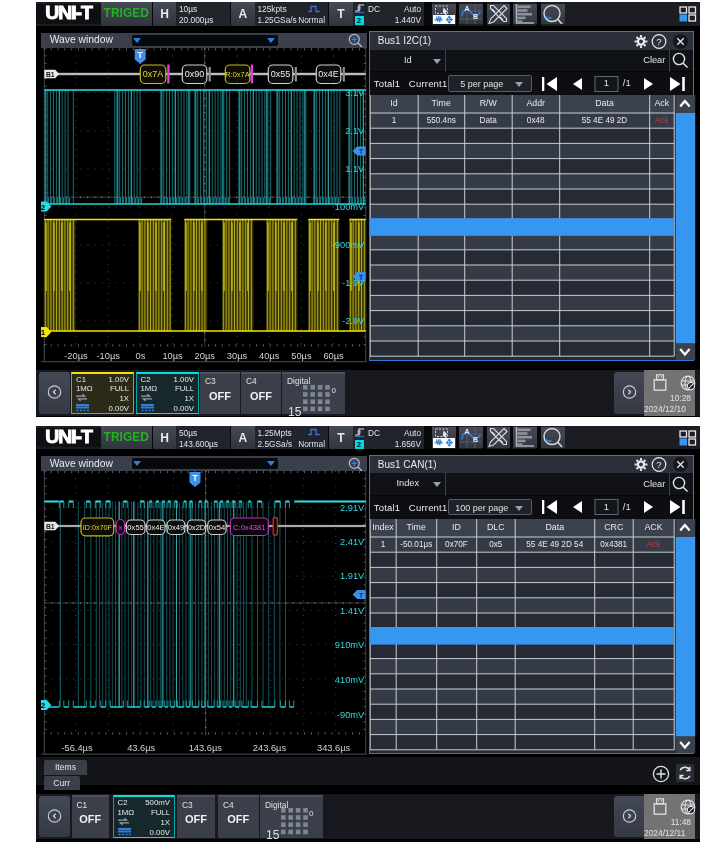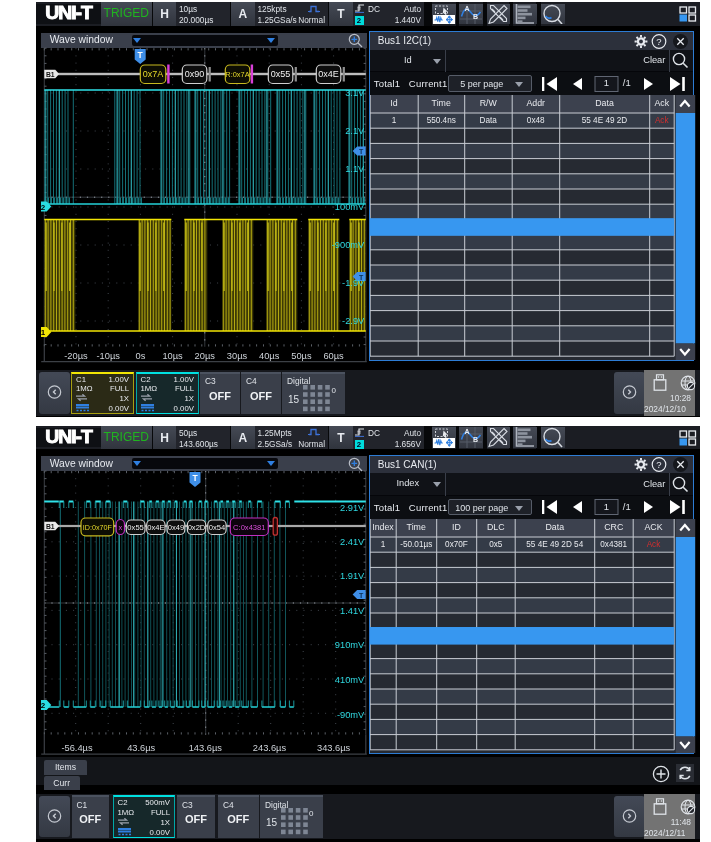--- a/index.html
+++ b/index.html
@@ -4,21 +4,21 @@
 div,span,svg{will-change:opacity}
 text{font-family:"Liberation Sans",sans-serif}
 html,body{width:711px;height:842px;background:#fff;font-family:"Liberation Sans",sans-serif;overflow:hidden}
 .shot{position:absolute;left:35.5px;width:664px;background:#000;overflow:hidden}
 .shot *{position:absolute}
 .tb{left:0;top:0;width:664px;height:23.5px;background:#1b1d23}
 .logo{left:0.5px;top:2px;width:65px;height:19.5px;color:#fff;font-weight:bold;font-size:18px;letter-spacing:-1px;-webkit-text-stroke:0.9px #fff;line-height:19px;text-align:center;background:#0e1014;transform:scale(1.08,1) translateZ(0)}
 .sec{top:0;height:23.5px}
 .grad{background:linear-gradient(#454a55,#30343d)}
 .dark{background:#22242b}
-.sec span.triged{position:absolute;left:0;right:0;top:4px;text-align:center;color:#1fb41f;font-weight:normal;font-size:12px}
+.sec span.triged{position:absolute;left:0;right:0;top:4px;text-align:center;color:#1fb41f;font-weight:bold;font-size:12px}
 .sec span.bl{position:absolute;left:0;right:0;top:5px;text-align:center;color:#e8ebf0;font-weight:bold;font-size:12px}
 .v1{left:3px;top:2px;font-size:8.3px;color:#dfe3e8;white-space:nowrap}
 .v2{left:3px;top:13px;font-size:8.3px;color:#dfe3e8;white-space:nowrap}
 .v2r{right:3px;top:13px;font-size:8.3px;color:#dfe3e8}
 .pulse{right:4px;top:2.5px}
 .tedge{left:1.5px;top:2px}
 .badge2{left:1.5px;top:14px;width:9px;height:9px;background:#00dcdc;color:#002;font-size:7.8px;font-weight:bold;text-align:center;line-height:9.5px}
 .ibox{top:1.5px;width:23.5px;height:20.5px;background:linear-gradient(#454a55,#323640);overflow:hidden}
 .ibox svg{position:absolute;left:0.5px;top:0}
 .gap{top:0;height:23.5px;background:#07080a}
@@ -55,21 +55,21 @@
 .cb{top:1.5px;height:42.5px}
 .cb.on{border:1px solid;border-top-width:2.5px}
 .cb.off,.cb.dig{background:#3a3f4a;border-top:2.5px solid #4b525f}
 .cbr{position:relative!important;height:9.7px;font-size:7.8px;color:#e8eaee}
 .cbr span:first-child{position:absolute;left:4px;top:1px}
 .cbr span:last-child{position:absolute;right:4px;top:1px}
 .cbr svg{position:absolute;left:4px;top:1.5px}
 .cbn{left:5px;top:2.5px;font-size:8.4px;color:#dfe3e8}
 .cboff{left:0;right:0;top:16px;text-align:center;font-size:11px;font-weight:bold;color:#f0f2f5}
 .dg0{right:9px;top:12px;font-size:8px;color:#dfe3e8}
-.dg15{left:6px;top:20px;font-size:10px;color:#dfe3e8}
+.dg15{left:6px;top:31px;font-size:12px;color:#dfe3e8}
 .datep{left:608.5px;top:0;width:51px;height:45.5px;background:#737373}
 .dtime{left:0;right:4px;top:23px;text-align:right;font-size:8.4px;color:#dfe3e8}
 .ddate{left:0;right:1px;top:34px;text-align:left;font-size:8.4px;color:#dfe3e8}
 </style></head><body>
 <div class="shot" style="top:2px;height:414.7px">
 <div class="tb">
  <div class="logo">UNI-T</div>
  <div class="gap" style="left:116px;width:1.5px"></div>
  <div class="gap" style="left:193.5px;width:2px"></div>
  <div class="gap" style="left:292px;width:1.5px"></div>

